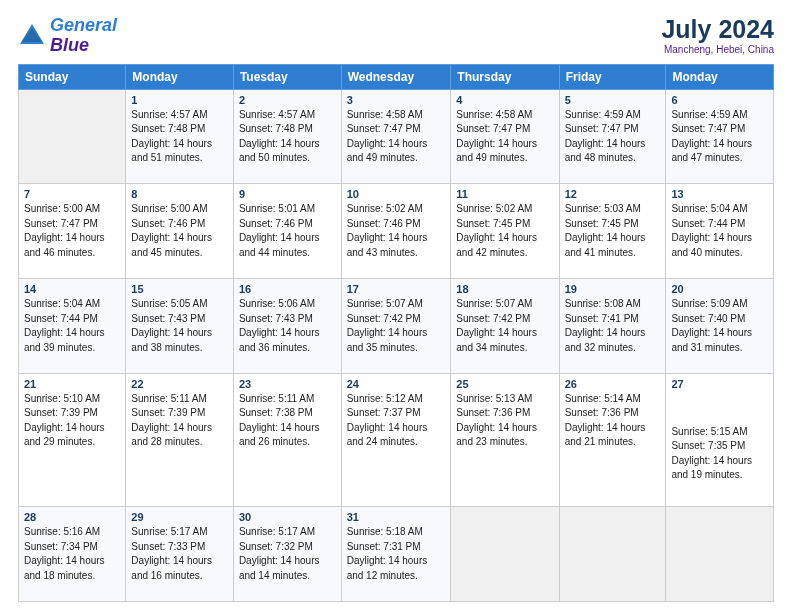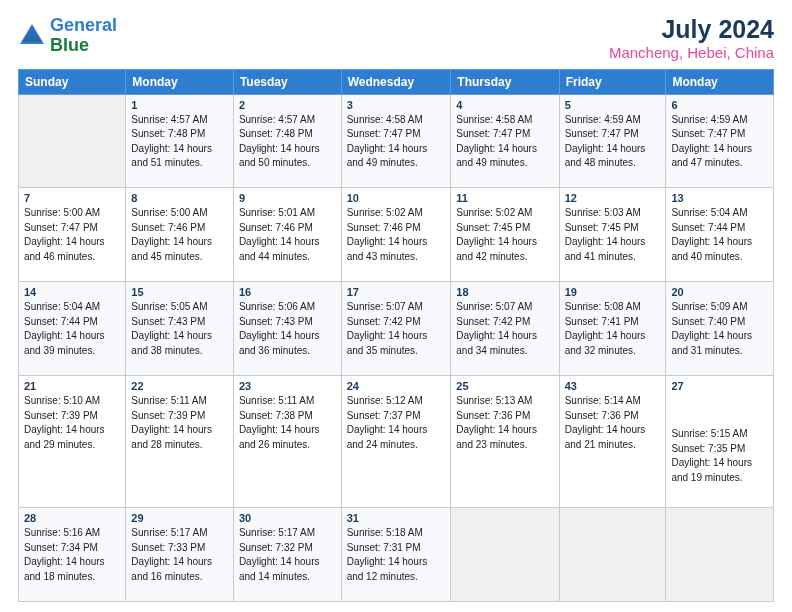--- a/index.html
+++ b/index.html
@@ -20,20 +20,21 @@
     .header {
       display: flex;
       justify-content: space-between;
       align-items: flex-start;
       margin-bottom: 8px;
     }
     .logo {
       display: flex;
       align-items: center;
       gap: 4px;
+      font-style: italic;
     }
     .logo-text {
       font-size: 18px;
       font-weight: bold;
       color: #1a3a5c;
       line-height: 1.1;
     }
     .logo-text span {
       color: #2e7dd1;
     }
@@ -44,22 +45,22 @@
     .title-block {
       text-align: right;
     }
     .main-title {
       font-size: 25px;
       font-weight: bold;
       color: #1a3a5c;
       line-height: 1.1;
     }
     .subtitle {
-      font-size: 15px;
-      color: #ec4899;
+      font-size: 10px;
+      color: #4c1d95;
       font-weight: normal;
     }
     .calendar {
       flex: 1;
       border-collapse: collapse;
       width: 100%;
       font-size: 10.5px;
     }
     .calendar thead tr th {
       background: #2e7dd1;
@@ -105,21 +106,21 @@
 
 <div class="page">
   <div class="header">
     <div class="logo">
       <svg class="logo-icon" viewBox="0 0 28 28">
         <polygon points="14,2 26,22 2,22" fill="#2e7dd1"></polygon>
         <polygon points="14,6 24,20 4,20" fill="#1a3a5c" opacity="0.3"></polygon>
       </svg>
       <div class="logo-text">
         <div><span>General</span></div>
-        <div><span style="color:#15803d">Blue</span></div>
+        <div><span style="color:#4c1d95">Blue</span></div>
       </div>
     </div>
     <div class="title-block">
       <div class="main-title">July 2024</div>
       <div class="subtitle">Mancheng, Hebei, China</div>
     </div>
   </div>
 
   <table class="calendar">
     <thead>
@@ -311,21 +312,21 @@
 and 24 minutes.</div>
           </td>
           <td>
             <span class="day-num">25</span>
             <div class="day-info" style="white-space: pre-line;">Sunrise: 5:13 AM
 Sunset: 7:36 PM
 Daylight: 14 hours
 and 23 minutes.</div>
           </td>
           <td>
-            <span class="day-num">43</span>
+            <span class="day-num">26</span>
             <div class="day-info" style="white-space: pre-line;">Sunrise: 5:14 AM
 Sunset: 7:36 PM
 Daylight: 14 hours
 and 21 minutes.</div>
           </td>
           <td>
             <span class="day-num">27</span>
             <div class="day-info" style="white-space: pre-line; margin-top: 35px;">Sunrise: 5:15 AM
 Sunset: 7:35 PM
 Daylight: 14 hours

